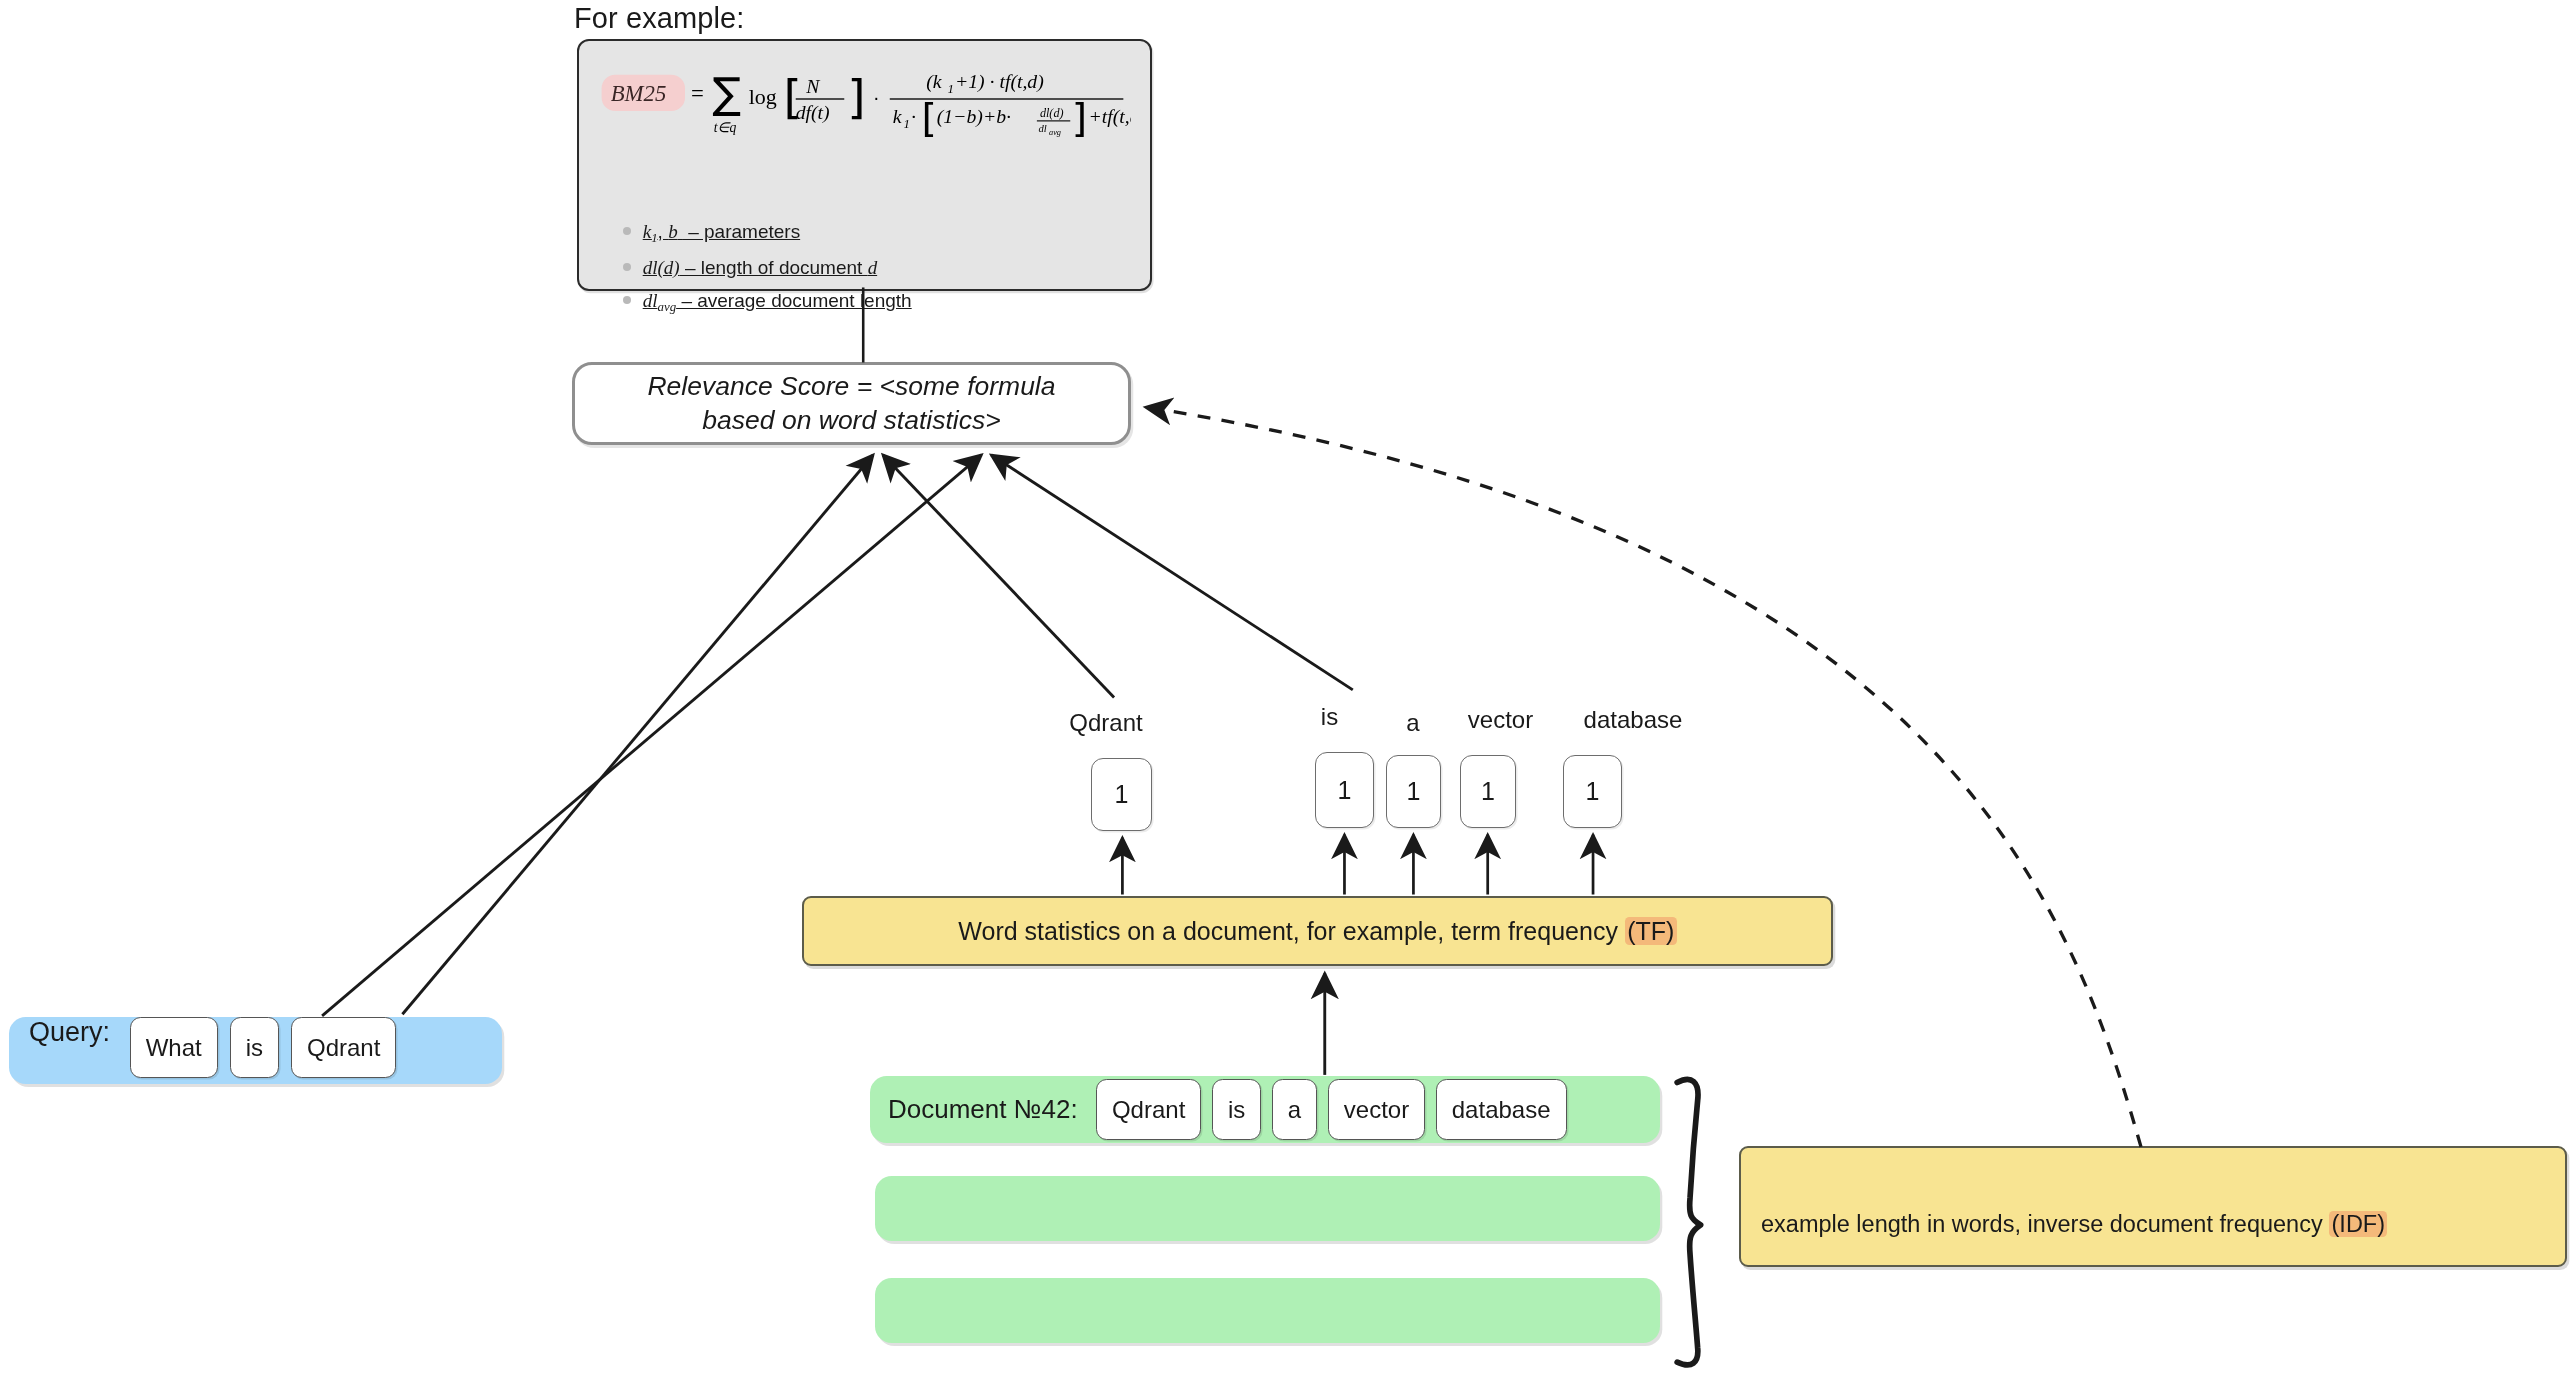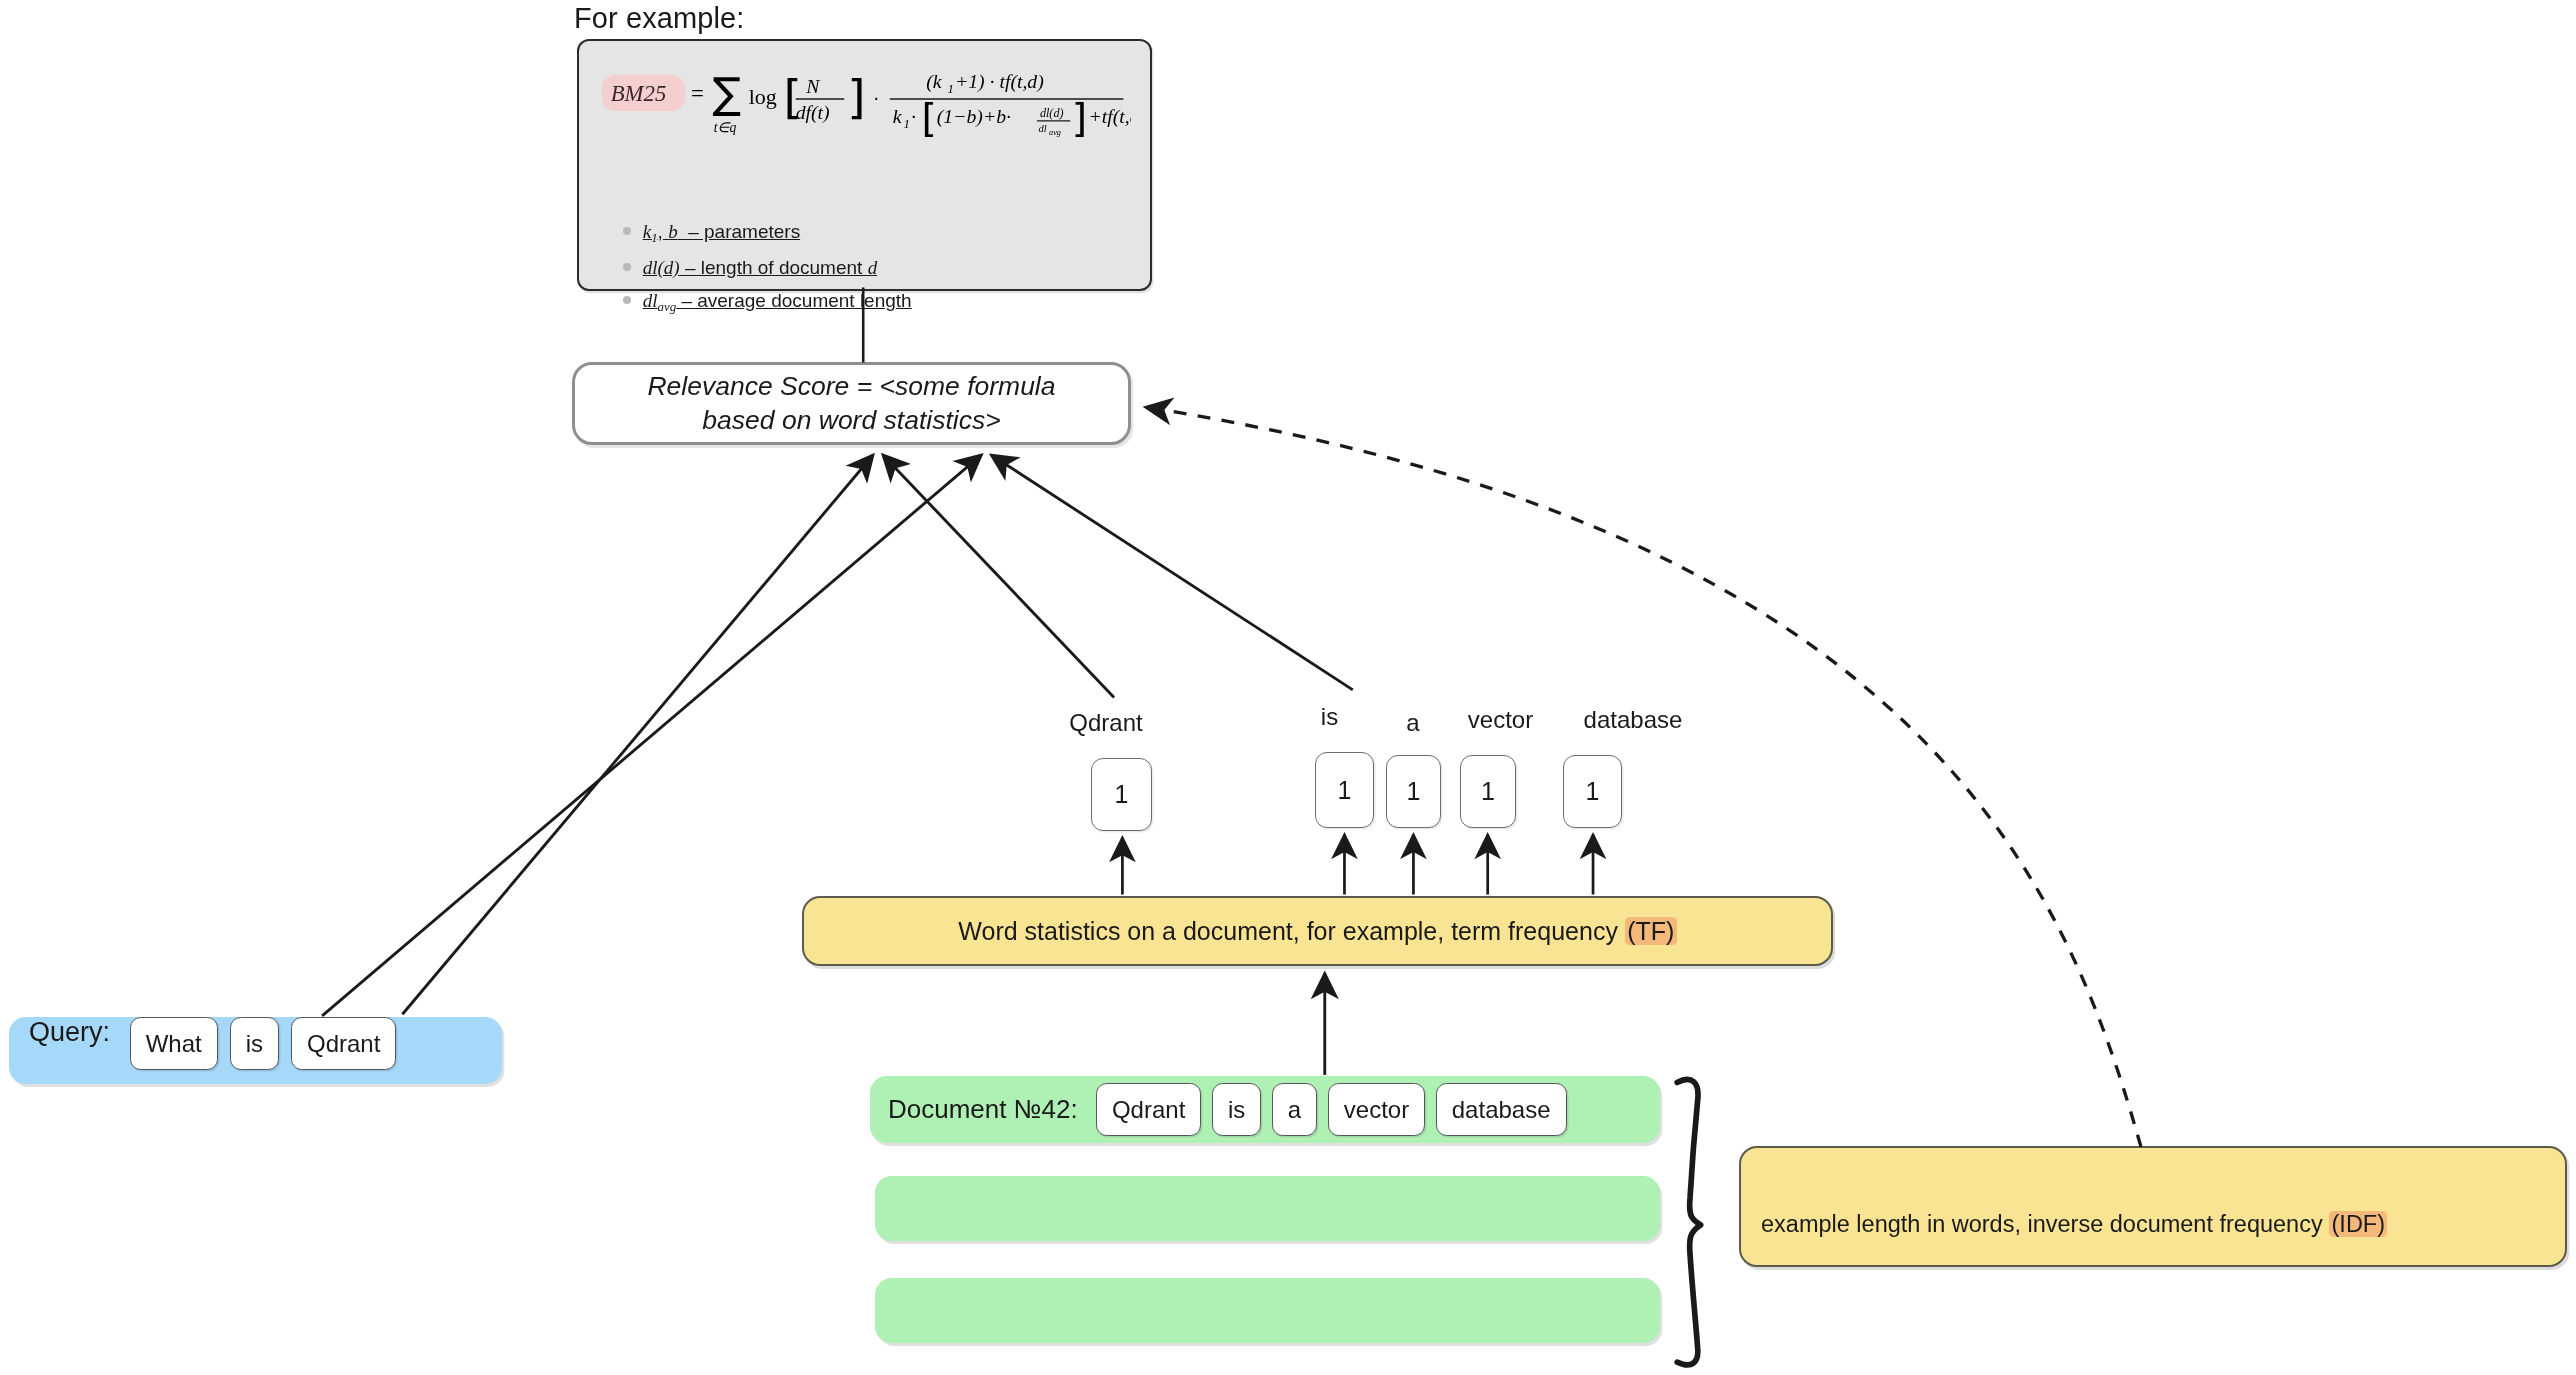--- a/index.html
+++ b/index.html
@@ -31,38 +31,38 @@
       justify-content:center;text-align:center;font-size:26.5px;line-height:1.26;
       box-shadow:2.3px 3px 0 rgba(0,0,0,.10);}
 
   
   .wlabel{font-size:24px;text-align:center;}
   .chip{box-sizing:border-box;border:1.5px solid #6d6d6d;border-radius:12px;
         background:#fff;display:flex;align-items:center;justify-content:center;
         font-size:25px;box-shadow:1.5px 1.5px 0 rgba(0,0,0,.08);}
 
   
-  .yellow{background:#F8E492;border:2.3px solid #5c5c4a;border-radius:18px;
+  .yellow{background:#F8E492;border:2.3px solid #5c5c4a;border-radius:9px;
           box-shadow:2.3px 3px 0 rgba(0,0,0,.14);box-sizing:border-box;
           display:flex;align-items:center;}
   #tf-banner{left:802px;top:896px;width:1031px;height:70px;
              justify-content:center;font-size:25px;}
   #idf-banner{left:1739px;top:1146px;width:828px;height:121px;
               padding:0 20px;font-size:23.5px;line-height:1.5;}
   .hl-orange{background:#F4B97A;border-radius:4.5px;padding:0 2.3px;}
 
   
   #query-strip{left:9px;top:1017px;width:493px;height:67px;
       background:#A6D8FA;border-radius:16.7px;box-sizing:border-box;
       display:flex;align-items:flex-start;padding-left:20px;gap:12px;
       box-shadow:2.3px 3px 0 rgba(0,0,0,.12);}
   #query-strip .qlabel{font-size:27px;margin-right:7.6px;}
   .token{box-sizing:border-box;background:#fff;border:1.5px solid #555;
       border-radius:10.6px;display:flex;align-items:center;justify-content:center;
-      font-size:24px;height:53px;padding:0 15px;box-shadow:1.5px 1.5px 0 rgba(0,0,0,.10);}
+      font-size:24px;height:61px;padding:0 15px;box-shadow:1.5px 1.5px 0 rgba(0,0,0,.10);}
 
   
   .docrow{background:#AFF0B5;border-radius:16.7px;box-sizing:border-box;
       box-shadow:2.3px 3px 0 rgba(0,0,0,.12);}
   #doc-row-0{left:870px;top:1076px;width:790px;height:67px;
       display:flex;align-items:center;padding-left:18px;gap:10.6px;}
   #doc-row-0 .dlabel{font-size:26px;margin-right:7.6px;white-space:nowrap;}
   #doc-row-1{left:875px;top:1176px;width:785px;height:65px;}
   #doc-row-2{left:875px;top:1278px;width:785px;height:65px;}
 

